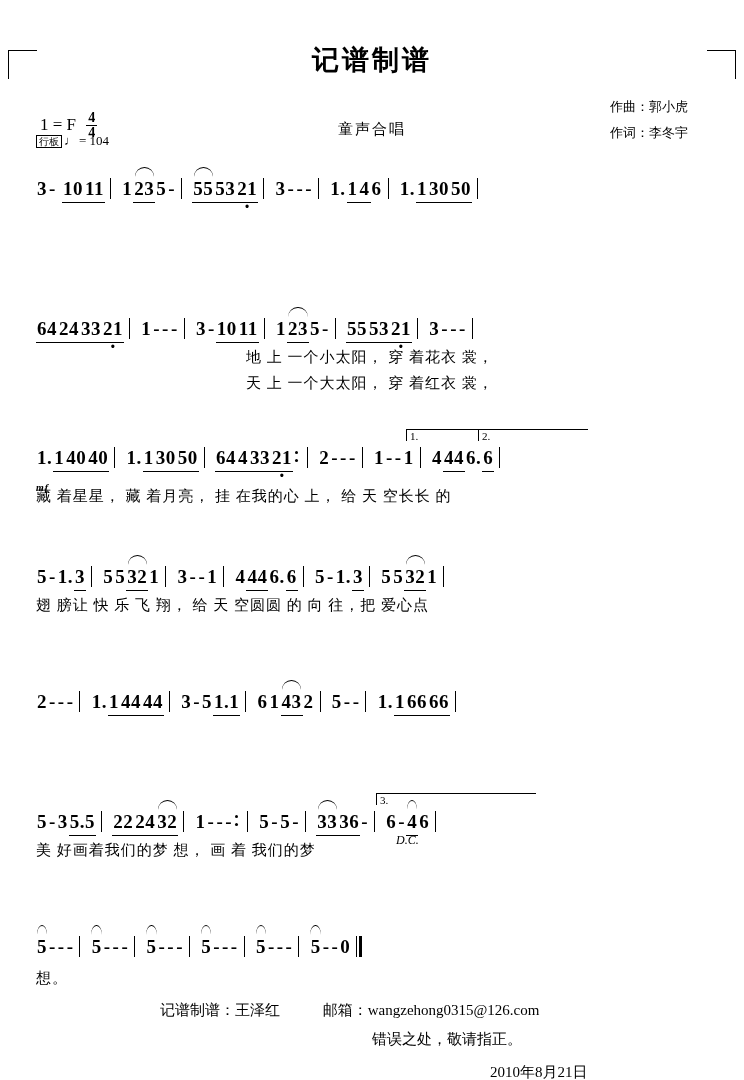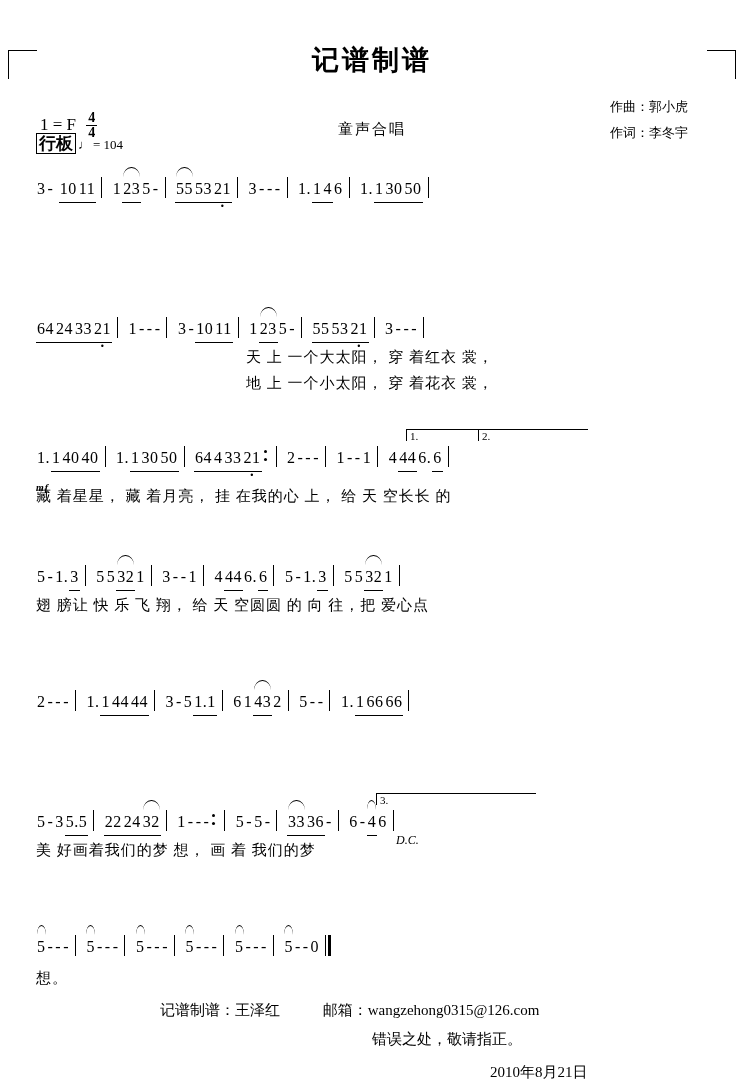--- a/index.html
+++ b/index.html
@@ -66,22 +66,21 @@
   .tempo {
     position: absolute;
     left: 36px;
     top: 40px;
     font-size: 15px;
     white-space: nowrap;
   }
   .tempo .tempo-label {
     border: 1px solid #000;
     padding: 0 2px;
-    font-size: 17px;
-    font-weight: bold;
+    font-size: 10px;
   }
   .tempo .note-eq {
     font-size: 13px;
     margin-left: 2px;
   }
   .chorus-type {
     position: absolute;
     left: 0;
     right: 0;
     top: 28px;
@@ -102,24 +101,25 @@
     margin-top: 4px;
   }
   .system {
     position: relative;
     margin: 0 36px;
     padding-top: 6px;
     min-height: 48px;
   }
   .staff {
     font-family: "Liberation Serif", serif;
-    font-size: 16px;
+    font-size: 19px;
     letter-spacing: 0.5px;
     white-space: nowrap;
     line-height: 26px;
+    font-weight: bold;
   }
   .staff .tok {
     display: inline-block;
     position: relative;
     padding: 0 1px;
   }
   .u1 { border-bottom: 1.4px solid #000; }
   .dot-below::before {
     content: "·";
     position: absolute;
@@ -286,22 +286,22 @@
 
     <div class="system" style="margin-top:86px;">
       <div class="staff">
         <span class="tok u1">64</span><span class="tok u1">24</span><span class="tok u1">33</span><span class="tok u1 dot-below">21</span><span class="bar"></span>
         <span class="tok">1</span><span class="tok">-</span><span class="tok">-</span><span class="tok">-</span><span class="bar"></span>
         <span class="tok">3</span><span class="tok">-</span><span class="tok u1">10</span><span class="tok u1">11</span><span class="bar"></span>
         <span class="tok">1</span><span class="tok u1 tie">23</span><span class="tok">5</span><span class="tok">-</span><span class="bar"></span>
         <span class="tok u1">55</span><span class="tok u1">53</span><span class="tok u1 dot-below">21</span><span class="bar"></span>
         <span class="tok">3</span><span class="tok">-</span><span class="tok">-</span><span class="tok">-</span><span class="bar"></span>
       </div>
+      <div class="lyrics indent2">地  上  一个小太阳， 穿  着花衣  裳，</div>
       <div class="lyrics indent1">天  上  一个大太阳， 穿  着红衣  裳，</div>
-      <div class="lyrics indent2">地  上  一个小太阳， 穿  着花衣  裳，</div>
 
     </div>
 
     <div class="system" style="margin-top:44px;">
       <div class="volta" style="left:370px; top:-10px; width:72px;">
         <span>1.</span>
       </div>
       <div class="volta" style="left:442px; top:-10px; width:110px;">
         <span>2.</span>
       </div>

